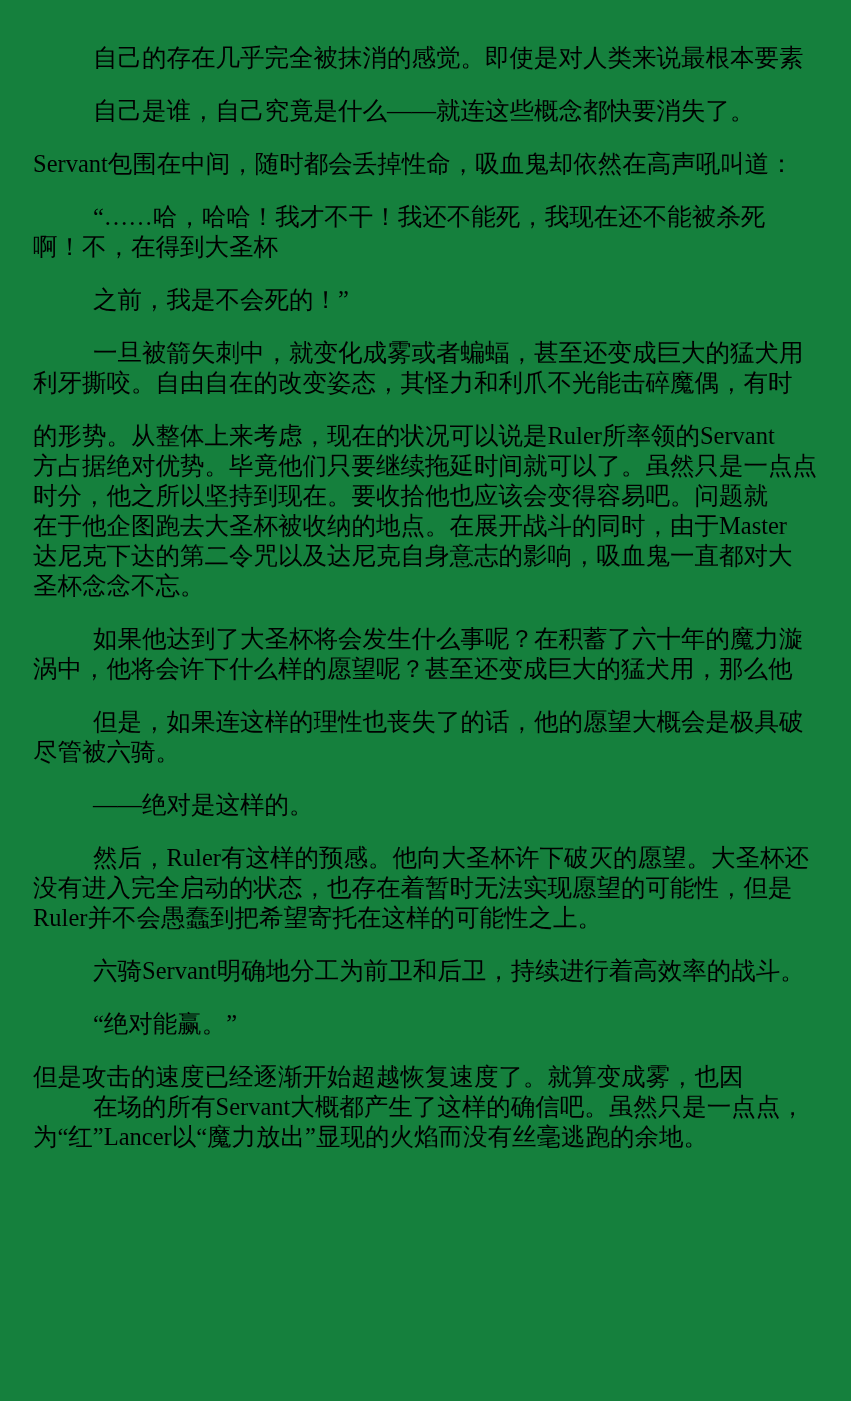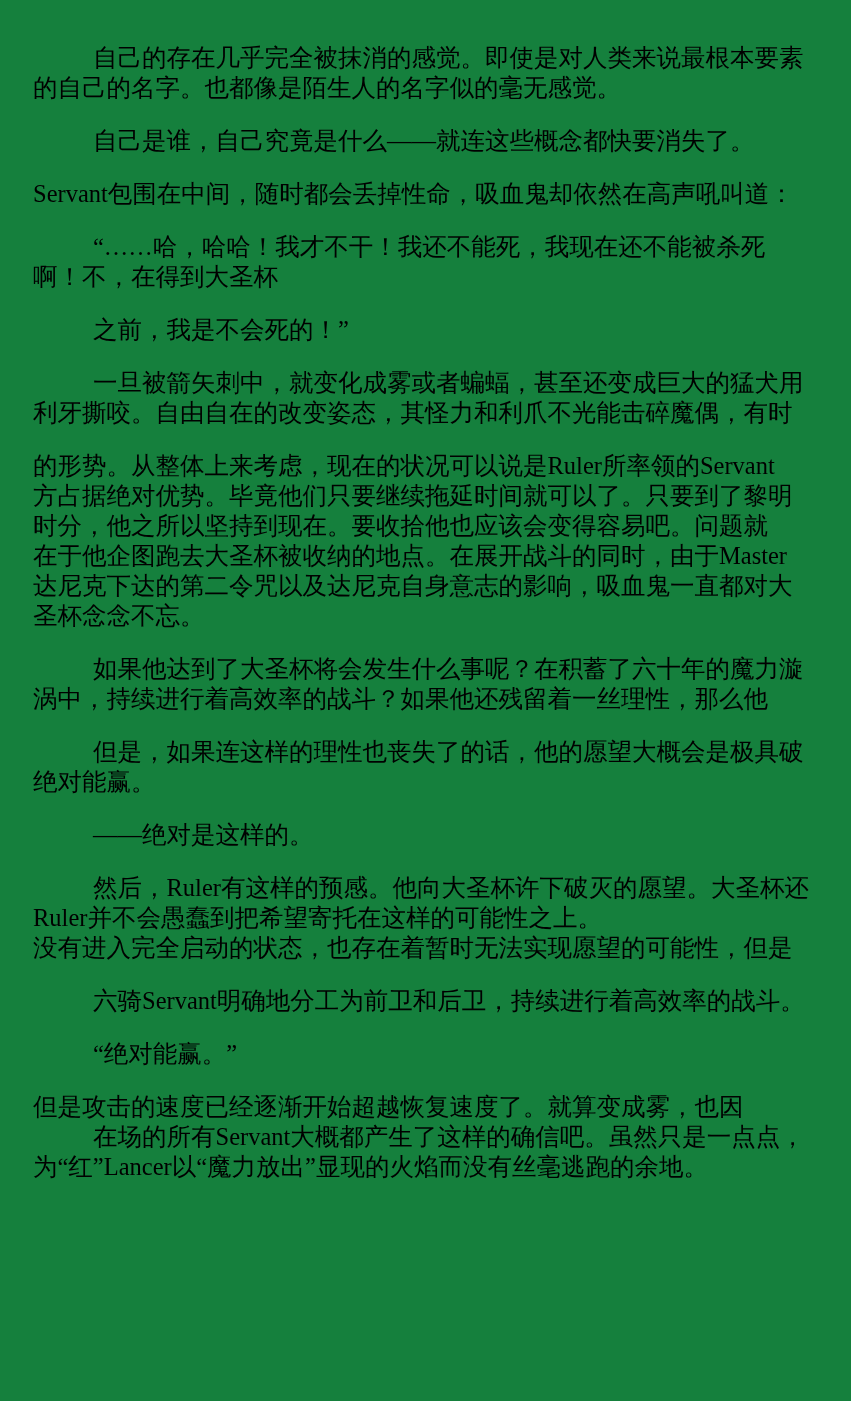--- a/index.html
+++ b/index.html
@@ -32,21 +32,20 @@
     text-indent: 60px;
   }
 </style>
 </head>
 <body>
 
 <div class="page">
 
   <div class="para">
     <div class="line first">自己的存在几乎完全被抹消的感觉。即使是对人类来说最根本要素</div>
-    <div class="line">的自己的名字。也都像是陌生人的名字似的毫无感觉。</div>
   </div>
 
   <div class="para">
     <div class="line first">自己是谁，自己究竟是什么——就连这些概念都快要消失了。</div>
   </div>
 
   <div class="para">
     <div class="line">Servant包围在中间，随时都会丢掉性命，吸血鬼却依然在高声吼叫道：</div>
   </div>
 
@@ -59,45 +58,45 @@
     <div class="line first">之前，我是不会死的！”</div>
   </div>
 
   <div class="para">
     <div class="line first">一旦被箭矢刺中，就变化成雾或者蝙蝠，甚至还变成巨大的猛犬用</div>
     <div class="line">利牙撕咬。自由自在的改变姿态，其怪力和利爪不光能击碎魔偶，有时</div>
   </div>
 
   <div class="para">
     <div class="line">的形势。从整体上来考虑，现在的状况可以说是Ruler所率领的Servant</div>
-    <div class="line">方占据绝对优势。毕竟他们只要继续拖延时间就可以了。只要到了黎明</div>
+    <div class="line">方占据绝对优势。毕竟他们只要继续拖延时间就可以了。虽然只是一点点</div>
     <div class="line">时分，他之所以坚持到现在。要收拾他也应该会变得容易吧。问题就</div>
     <div class="line">在于他企图跑去大圣杯被收纳的地点。在展开战斗的同时，由于Master</div>
     <div class="line">达尼克下达的第二令咒以及达尼克自身意志的影响，吸血鬼一直都对大</div>
     <div class="line">圣杯念念不忘。</div>
   </div>
 
   <div class="para">
     <div class="line first">如果他达到了大圣杯将会发生什么事呢？在积蓄了六十年的魔力漩</div>
-    <div class="line">涡中，持续进行着高效率的战斗？如果他还残留着一丝理性，那么他</div>
+    <div class="line">涡中，他将会许下什么样的愿望呢？甚至还变成巨大的猛犬用，那么他</div>
   </div>
 
   <div class="para">
     <div class="line first">但是，如果连这样的理性也丧失了的话，他的愿望大概会是极具破</div>
-    <div class="line">绝对能赢。</div>
+    <div class="line">尽管被六骑。</div>
   </div>
 
   <div class="para">
     <div class="line first">——绝对是这样的。</div>
   </div>
 
   <div class="para">
     <div class="line first">然后，Ruler有这样的预感。他向大圣杯许下破灭的愿望。大圣杯还</div>
+    <div class="line">没有进入完全启动的状态，也存在着暂时无法实现愿望的可能性，但是</div>
     <div class="line">Ruler并不会愚蠢到把希望寄托在这样的可能性之上。</div>
-    <div class="line">没有进入完全启动的状态，也存在着暂时无法实现愿望的可能性，但是</div>
   </div>
 
   <div class="para">
     <div class="line first">六骑Servant明确地分工为前卫和后卫，持续进行着高效率的战斗。</div>
   </div>
 
   <div class="para">
     <div class="line first">“绝对能赢。”</div>
   </div>
 

